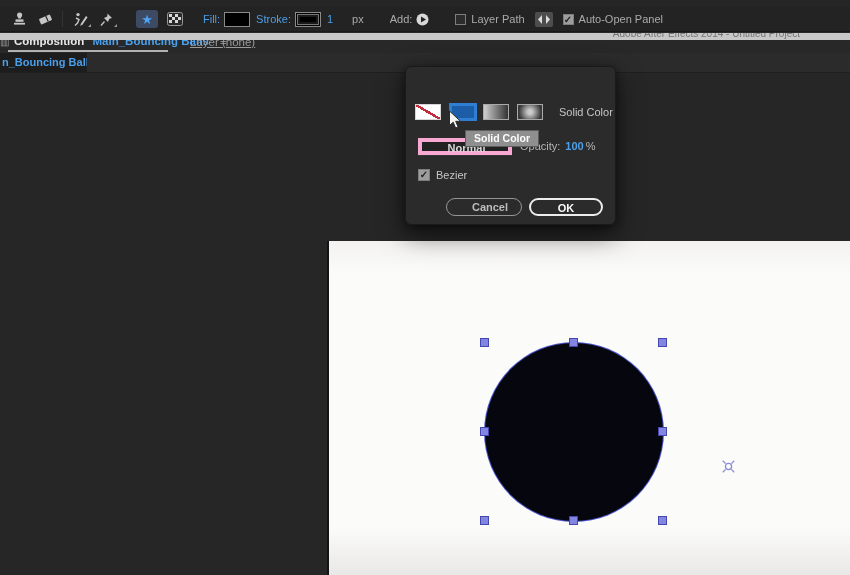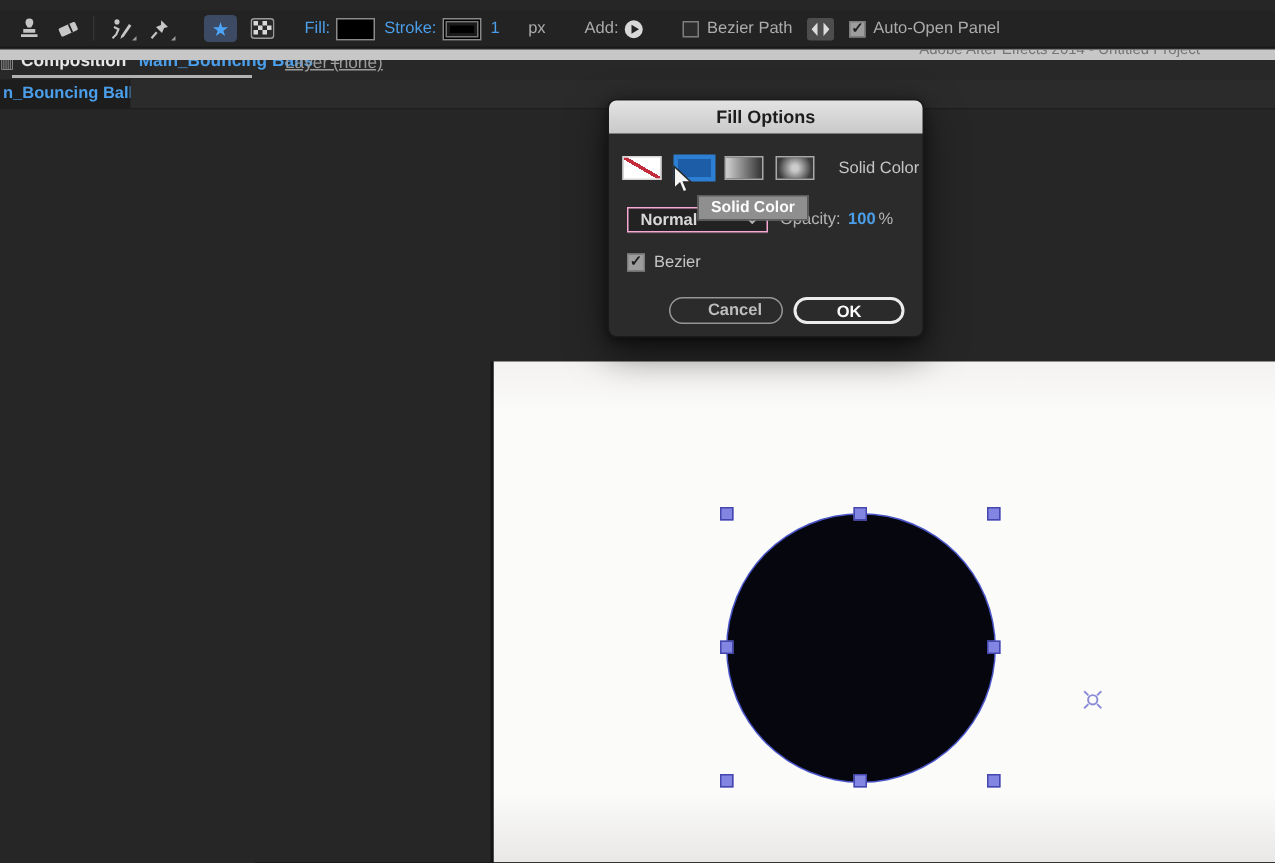--- a/index.html
+++ b/index.html
@@ -67,22 +67,22 @@
   .ft-none{width:26px;height:16px;background:#fff;border:1px solid #d5d5d5;
            background-image:linear-gradient(to top right,transparent 45%,#c22c3c 45%,#c22c3c 55%,transparent 55%);}
   .ft-solid{width:28px;height:18px;background:#2d7fd4;padding:3px;margin-right:6px;}
   .ft-solid .inner{width:100%;height:100%;background:#1d5ca6;box-sizing:border-box;}
   .ft-linear{width:26px;height:16px;border:1px solid #a9a9a9;background:linear-gradient(90deg,#c9c9c9 5%,#3a3a3a 95%);}
   .ft-radial{width:26px;height:16px;border:1px solid #a9a9a9;background:radial-gradient(circle,#cccccc 15%,#3a3a3a 80%);}
   .ftype-label{font-size:11px;color:#c6c6c6;margin-left:8px;}
   .tooltip{position:absolute;left:59px;top:63px;height:15px;line-height:15px;padding:0 8px;background:#8f8f8f;
            border:1px solid #5c5c5c;color:#fdfdfd;font-size:10.5px;font-weight:bold;z-index:12;white-space:nowrap;}
   .dropdown{position:absolute;left:12px;top:71px;width:94px;height:17px;background:#222;
-            border:1px solid #f9a8d4;box-shadow:0 1px 0 rgba(255,255,255,.05);box-sizing:border-box;
-            display:flex;align-items:center;justify-content:space-between;padding:0 5px 0 8px;}
+            border:4px solid #f9a8d4;box-shadow:0 1px 0 rgba(255,255,255,.05);box-sizing:border-box;
+            display:flex;align-items:center;justify-content:space-between;padding:0 5px 0 8px;flex-direction:column;}
   .dropdown .dd-text{font-size:11px;font-weight:bold;color:#d8d8d8;}
   .opacity-row{position:absolute;left:114px;top:73px;font-size:11px;white-space:nowrap;}
   .opacity-row .ol{color:#b5b5b5;} .opacity-row .ov{color:#4b9fea;font-weight:bold;margin:0 2px 0 5px;}
   .preview-row{position:absolute;left:12px;top:102px;display:flex;align-items:center;}
   .preview-row .cb{width:12px;height:12px;line-height:10px;}
   .preview-row .pl{font-size:11px;color:#c6c6c6;}
   .dlg-btn{position:absolute;top:131px;height:18px;border-radius:10px;background:transparent;
            font-size:11px;font-weight:bold;text-align:center;line-height:16px;box-sizing:border-box;}
   .btn-cancel{left:40px;width:76px;border:1px solid #969696;color:#bdbdbd;padding-left:12px;}
   .btn-ok{left:123px;width:74px;border:2px solid #ececec;color:#fafafa;}
@@ -162,21 +162,21 @@
     <div class="grp" style="margin-left:26px;">
       <span class="lbl-gray">Add:</span>
       <svg style="margin-left:4px;" width="13" height="13" viewBox="0 0 13 13">
           <circle cx="6.5" cy="6.5" r="6" fill="#d8d8d8"></circle>
           <path d="M5 3.5 10 6.5 5 9.5Z" fill="#232323"></path>
         </svg>
     </div>
 
     <div class="grp" style="margin-left:26px;">
       <span class="cb"></span>
-      <span class="lbl-gray">Bezier Path</span>
+      <span class="lbl-gray">Layer Path</span>
     </div>
 
     <div class="panel-ico">
       <svg width="12" height="9" viewBox="0 0 12 9">
           <path d="M4 0 0 4.5 4 9Z" fill="#dcdcdc"></path>
           <path d="M8 0 12 4.5 8 9Z" fill="#dcdcdc"></path>
         </svg>
     </div>
 
     <div class="grp">
@@ -215,21 +215,20 @@
       <g stroke="#8b8bd8" stroke-width="1.3">
         <path d="M1.8 1.8 4.6 4.6"></path>
           <path d="M13.2 1.8 10.4 4.6"></path>
         <path d="M1.8 13.2 4.6 10.4"></path>
           <path d="M13.2 13.2 10.4 10.4"></path>
       </g>
     </svg>
   </div>
 
   <div class="dialog">
-    <div class="dlg-title">Fill Options</div>
 
     <div class="ftype-row">
       <div class="ftype ft-none"></div>
       <div class="ftype ft-solid">
           <div class="inner"></div>
         </div>
       <div class="ftype ft-linear"></div>
       <div class="ftype ft-radial"></div>
       <span class="ftype-label">Solid Color</span>
     </div>

